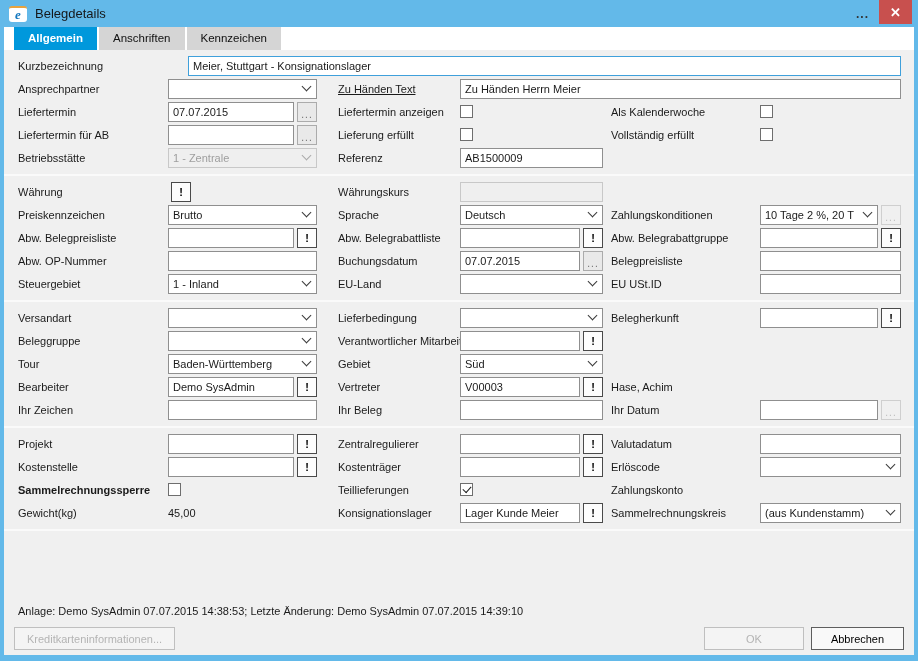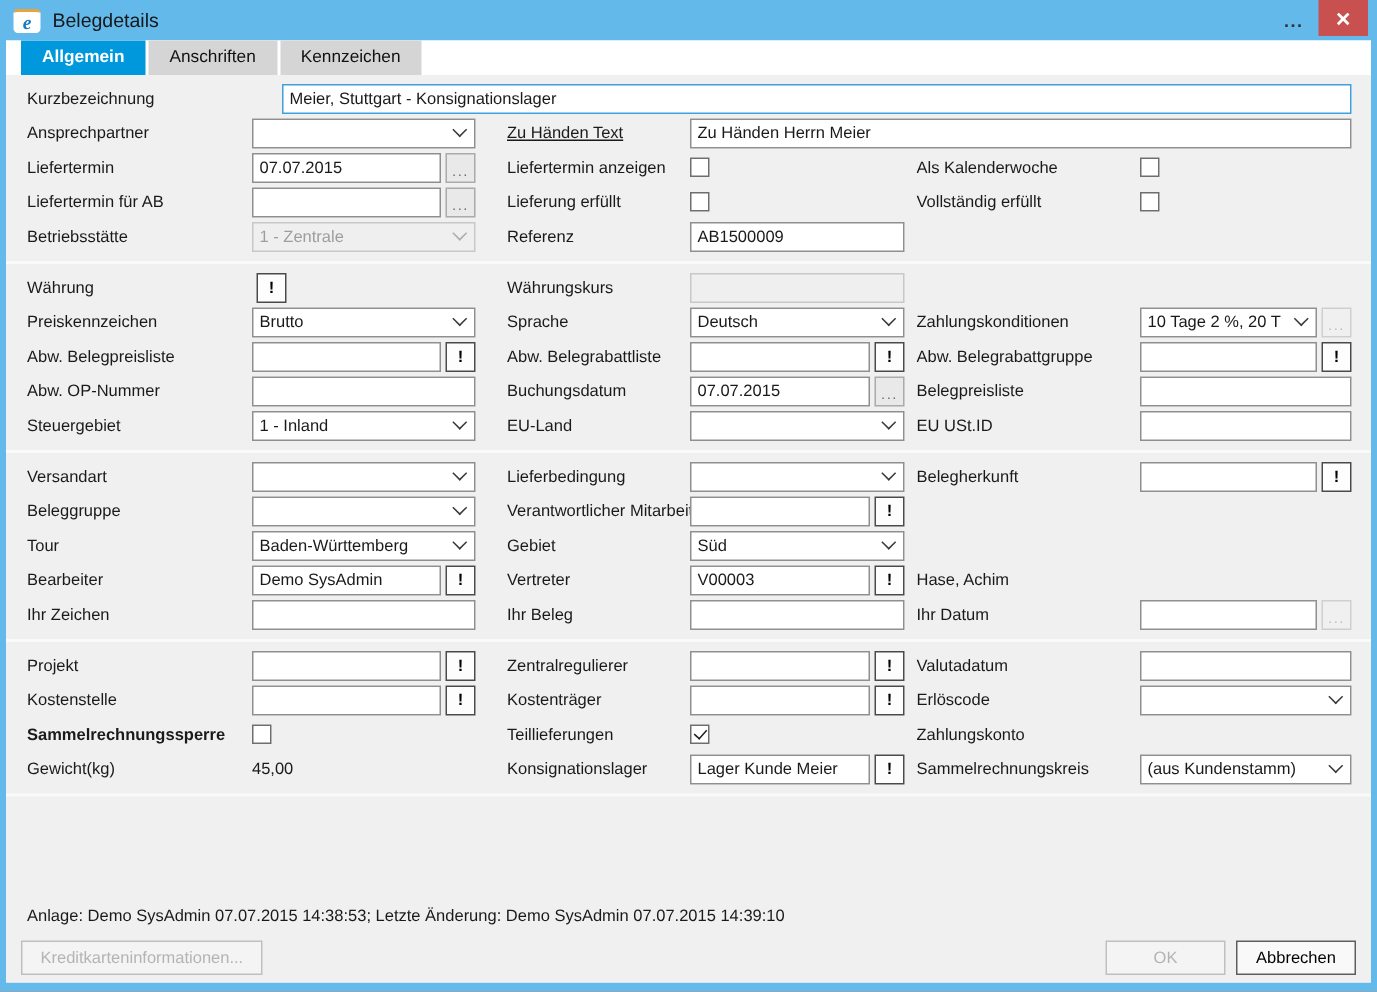--- a/index.html
+++ b/index.html
@@ -74,22 +74,22 @@
   }
   
   .spacer { flex:1; }
   .status-line { padding:0 14px 10px 14px; font-size:11px; }
   .button-row { display:flex; align-items:center; padding:0 10px 5px 10px; }
   .btn {
     height:23px; padding:0 12px; font-size:11px;
     display:flex; align-items:center; justify-content:center; cursor:default;
   }
   .btn.disabled { color:#B4B4B4; border:1px solid #BFBFBF; background:#F4F4F4; }
-  .btn-ok { width:80px; margin-right:7px; }
-  .btn-cancel { width:80px; border:1px solid #5E5E5E; background:#F9F9F9; color:#000; }
+  .btn-ok { width:100px; margin-right:7px; }
+  .btn-cancel { width:93px; border:1px solid #5E5E5E; background:#F9F9F9; color:#000; }
 </style>
 </head>
 <body>
 
 <div class="window">
   <div class="titlebar">
     <div class="app-icon">e</div>
     <div class="title-text">Belegdetails</div>
     <div class="tb-right">
       <div class="options-dots">...</div>

